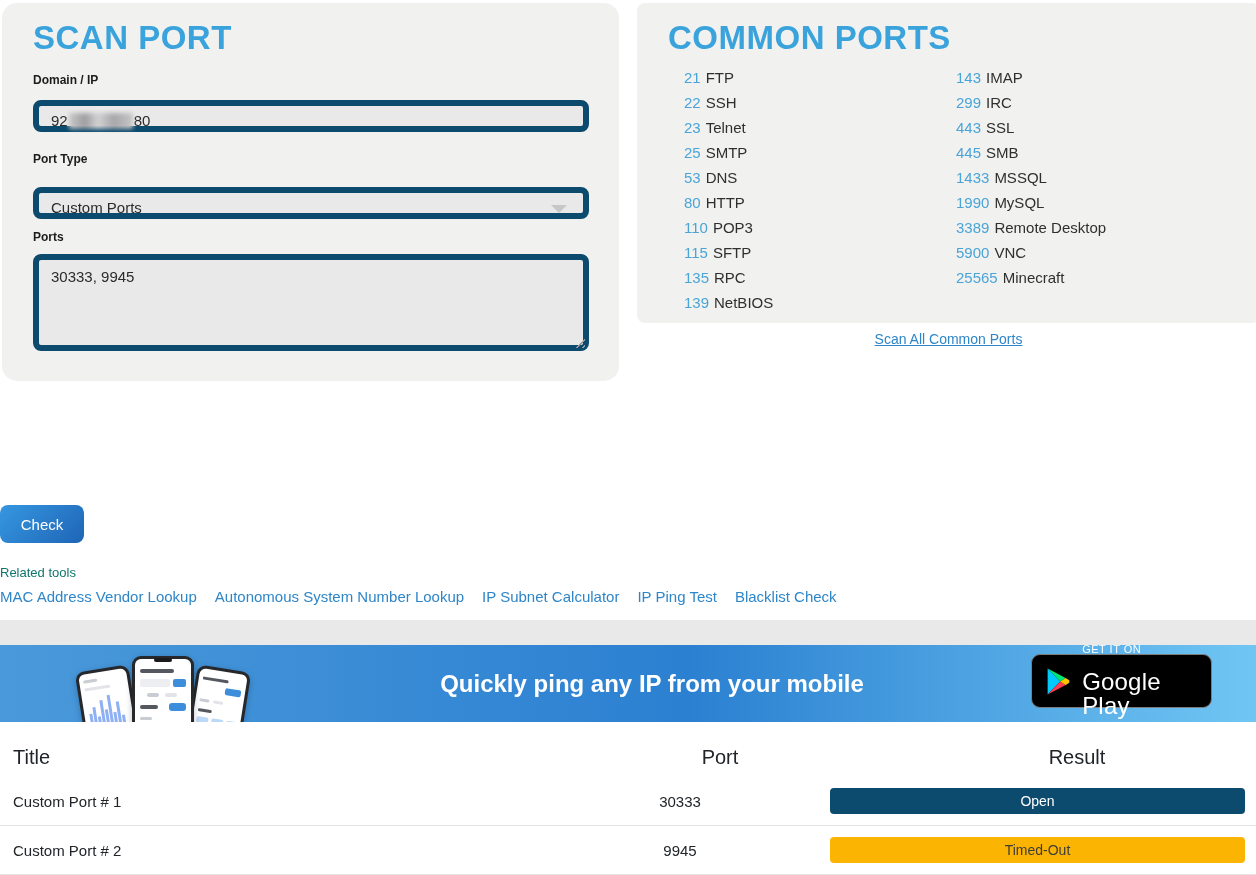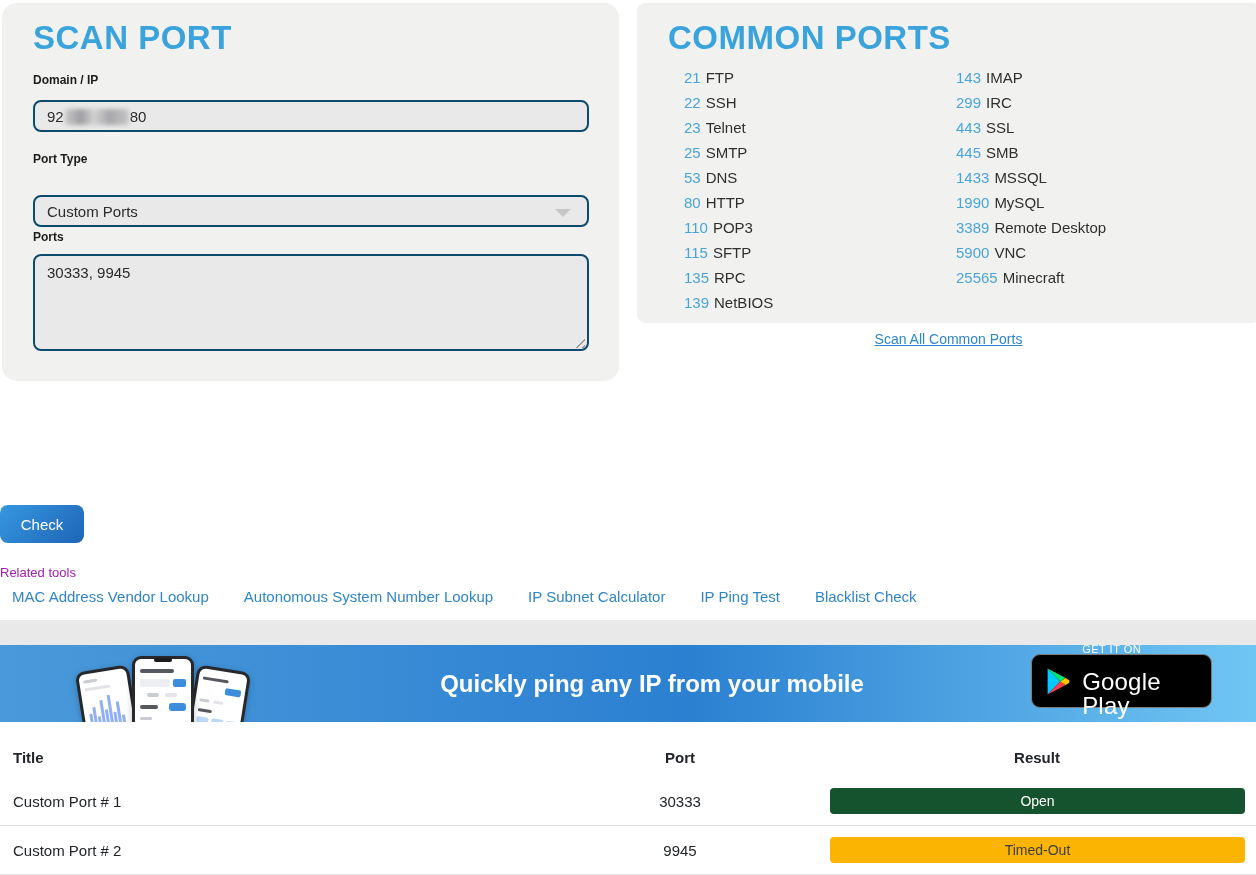--- a/index.html
+++ b/index.html
@@ -7,21 +7,21 @@
   body { font-family:"Liberation Sans","DejaVu Sans",sans-serif; color:#212529; }
   #page { position:relative; width:1256px; height:875px; overflow:hidden; background:#fff; }
 
   
   .card { position:absolute; background:#f1f2f0; border-radius:8px; }
   #scan-card   { left:2px;  top:3px; width:617px; height:378px;border-radius:15px; }
   #common-card { left:637px; top:3px; width:623px; height:320px; }
   .card-title { position:absolute; top:16px; left:31px; font-size:33px; font-weight:700; color:#3ba3dc; letter-spacing:.5px; }
 
   .field-label { position:absolute; left:31px; font-size:12px; font-weight:700; color:#1c1c1c; }
-  .fld { position:absolute; left:31px; width:556px; background:#e9e9e9; border:2px solid #0c4a6e; border-radius:8px; font-size:15px; color:#2b2b2b; }
+  .fld { position:absolute; left:31px; width:556px; background:#e9e9e9; border:6px solid #0c4a6e; border-radius:8px; font-size:15px; color:#2b2b2b; }
   .fld-text { height:32px; line-height:30px; padding:0 12px; }
   .redacted { display:inline-block; width:64px; height:16px; margin:0 1px; vertical-align:-3px; border-radius:2px;
               background:linear-gradient(90deg,#c9c9c9,#9e9ea2 25%,#d2d2d2 45%,#a7a7ab 70%,#c6c6c6);
               filter:blur(2px); }
   .select { cursor:default; }
   .select .arrow { position:absolute; right:16px; top:12px; width:0; height:0;
                    border-left:8px solid transparent; border-right:8px solid transparent; border-top:8px solid #c7c7c7; }
   .fld-area { height:97px; padding:8px 12px; resize:none; outline:none; font-family:inherit; display:block; }
   .grip { position:absolute; right:34px; width:13px; height:13px; pointer-events:none;
           background:repeating-linear-gradient(135deg,#9a9a9a 0 1px,transparent 1px 4px);
@@ -33,22 +33,22 @@
   .port-item { height:25px; font-size:15px; display:flex; align-items:center; }
   .port-num { color:#4aa4d8; text-decoration:none; margin-right:5px; cursor:pointer; }
   .port-name { color:#2f2f2f; }
   #scan-all { position:absolute; top:331px; left:637px; width:623px; text-align:center; font-size:14px; }
   #scan-all a { color:#2e86c8; text-decoration:underline; cursor:pointer; }
 
   
   #check-btn { position:absolute; left:0; top:505px; width:84px; height:38px; border:none; border-radius:8px;
                background:linear-gradient(135deg,#3697e0 0%,#1e65b6 100%); color:#fff; font-size:15px;
                font-family:inherit; cursor:pointer; }
-  #related-label { position:absolute; left:0; top:565px; font-size:13px; color:#a21caf; }
-  #related-links { position:absolute; left:12px; top:588px; display:flex; gap:35px; font-size:15px; }
+  #related-label { position:absolute; left:0; top:565px; font-size:13px; color:#0f766e; }
+  #related-links { position:absolute; left:0; top:588px; display:flex; gap:18px; font-size:15px; }
   #related-links a { color:#2e86c8; text-decoration:none; cursor:pointer; white-space:nowrap; }
 
   
   #gray-strip { position:absolute; left:0; top:620px; width:1256px; height:25px; background:#e9e9e9; }
   #banner { position:absolute; left:0; top:645px; width:1256px; height:77px; overflow:hidden;
             background:linear-gradient(90deg,#4a99da 0%,#2b80d1 55%,#70c6f3 100%); }
   #banner-title { position:absolute; left:calc(50% + 24px); top:50%; transform:translate(-50%,-50%);
                   color:#fff; font-size:24px; font-weight:700; white-space:nowrap; }
   
   #phones { position:absolute; left:83px; top:8px; width:162px; height:120px; }
@@ -62,46 +62,46 @@
   
   #gp-badge { position:absolute; right:44px; top:9px; width:181px; height:54px; background:#000; border:1px solid #7c7c7c;
               border-radius:9px; display:flex; align-items:center; padding:0 13px; gap:11px; cursor:pointer; }
   #gp-badge .gp-text { color:#fff; line-height:1; }
   #gp-badge .gp-top { font-size:11px; letter-spacing:.5px; margin-bottom:15px; }
   #gp-badge .gp-bottom { font-size:24px; font-weight:400; letter-spacing:.2px; }
 
   
   #results { position:absolute; left:0; top:738px; width:1256px; }
   .r-row { display:grid; grid-template-columns:560px 240px 1fr; align-items:center; }
-  .r-head { height:39px; font-weight:700; font-size:15px; }
+  .r-head { height:39px; font-weight:400; font-size:20px;gap:40px; }
   .r-data { height:49px; font-size:15px; border-bottom:1px solid #e3e3e3; }
   .c-title { padding-left:13px; }
   .c-port  { text-align:center; }
   .c-result{ text-align:center; }
   .r-head .c-result { position:relative; left:9px; }
   .badge { display:block; margin:0 11px 0 30px; height:26px; line-height:26px; text-align:center;
            border-radius:4px; font-size:14px; }
-  .badge-open    { background:#14532d; color:#fff; }
+  .badge-open    { background:#0c4a6e; color:#fff; }
   .badge-timeout { background:#fcb403; color:#3c3c3c; }
 </style>
 </head>
 <body>
 
 <div id="page">
 
   <section class="card" id="scan-card">
     <h1 class="card-title">SCAN PORT</h1>
 
     <label class="field-label" style="top:70px">Domain / IP</label>
     <div class="fld fld-text" style="top:97px" role="textbox">
       <span>92</span><span class="redacted"></span><span>80</span>
     </div>
 
     <label class="field-label" style="top:149px">Port Type</label>
-    <div class="fld fld-text select" style="top:192px" role="combobox">
+    <div class="fld fld-text select" style="top:184px" role="combobox">
       <span>Custom Ports</span>
       <span class="arrow"></span>
     </div>
 
     <label class="field-label" style="top:227px">Ports</label>
     <textarea class="fld fld-area" style="top: 251px;" spellcheck="false">30333, 9945</textarea>
     <span class="grip" style="top:332px"></span>
   </section>
 
   <section class="card" id="common-card">

